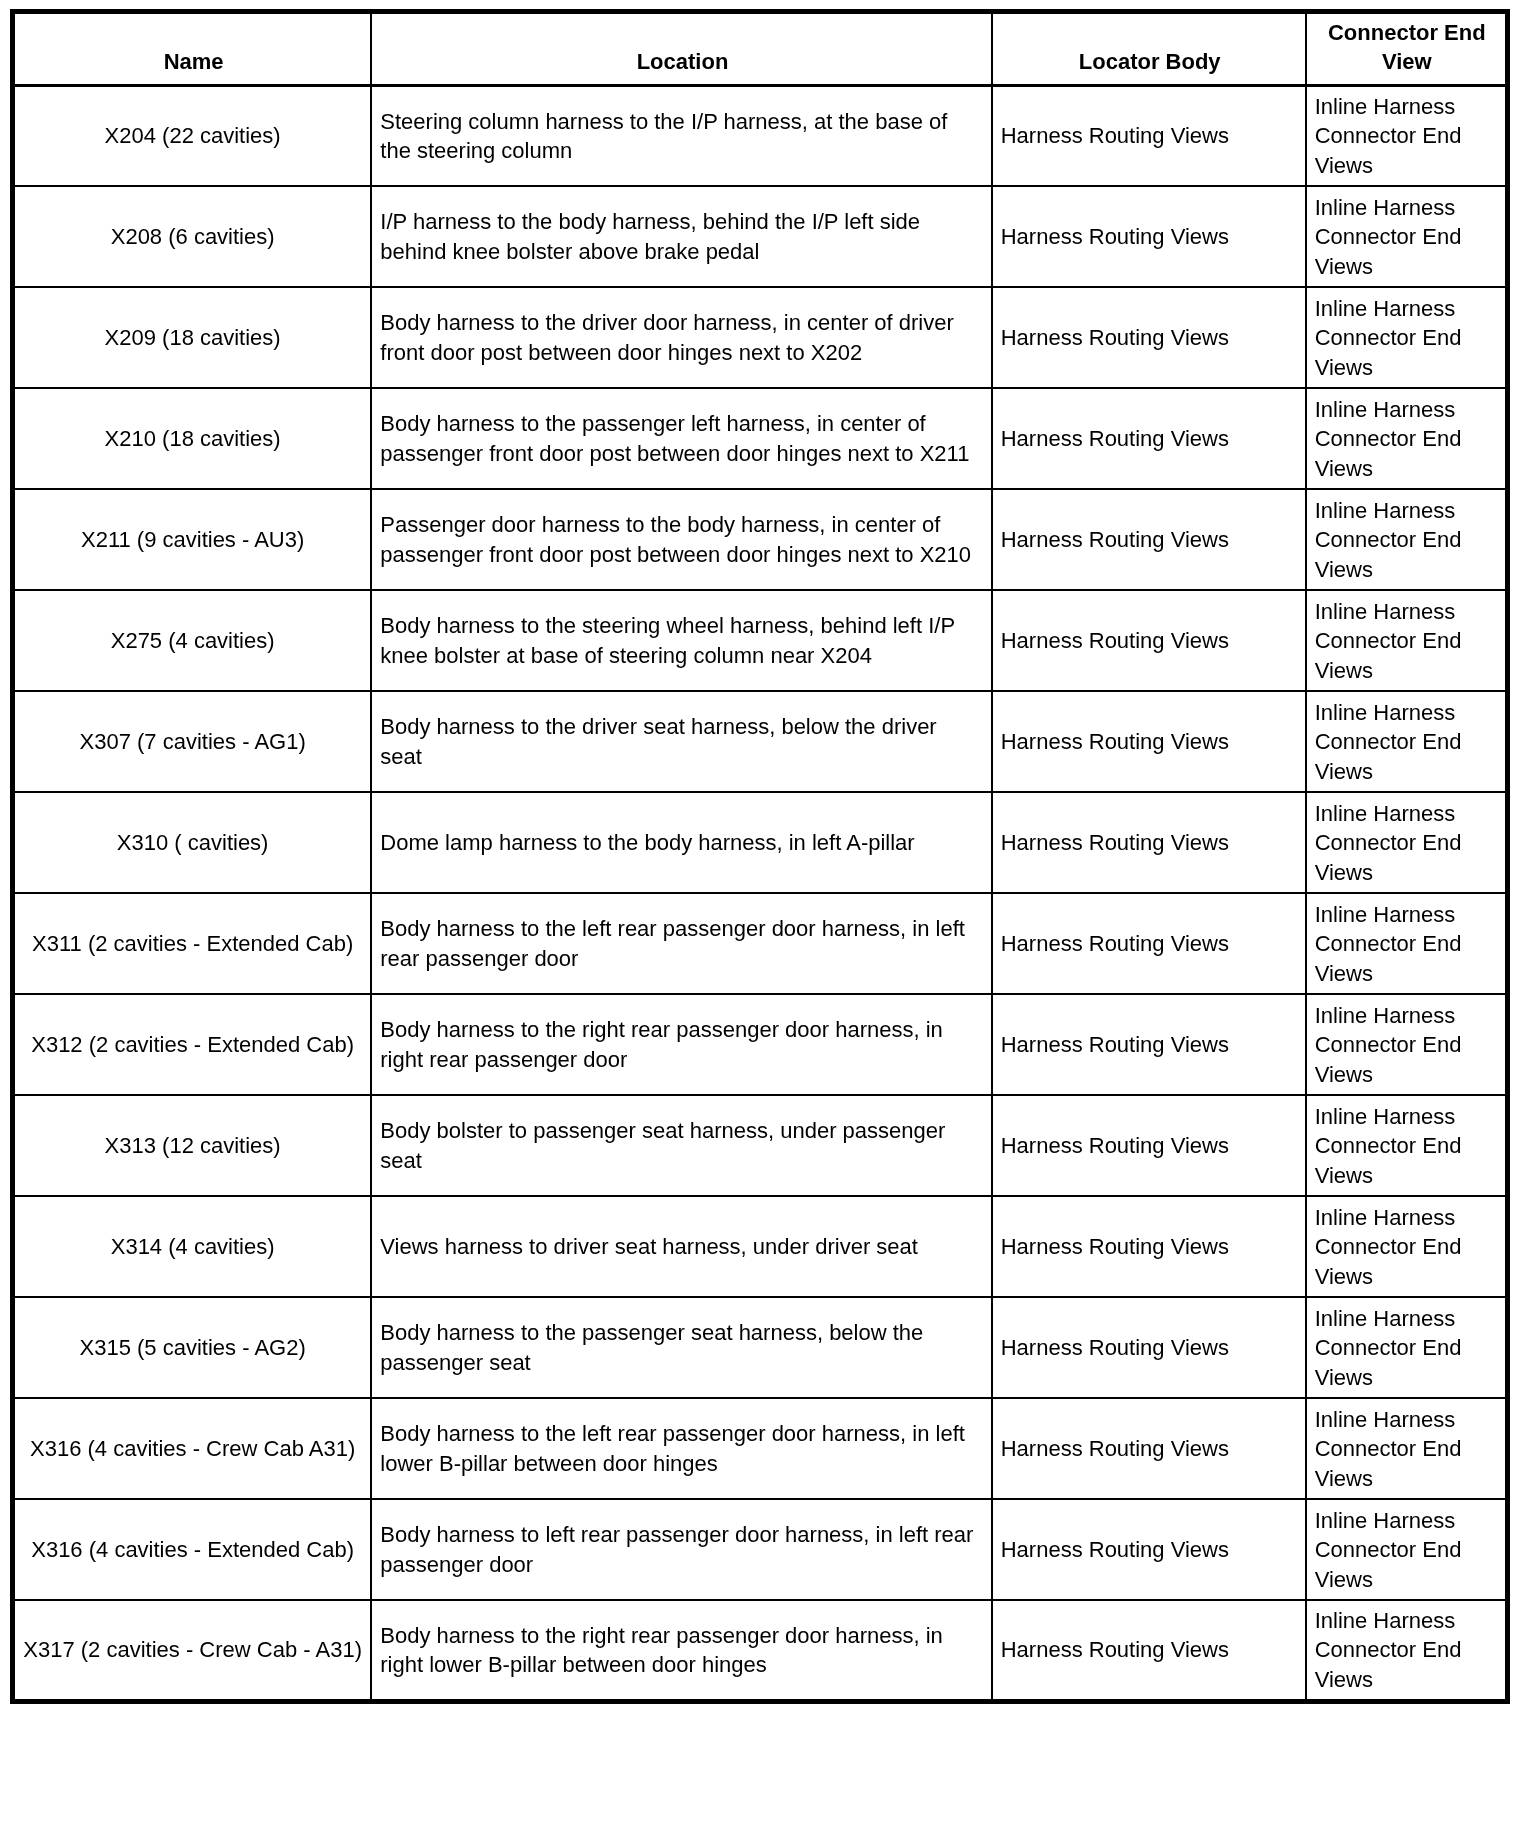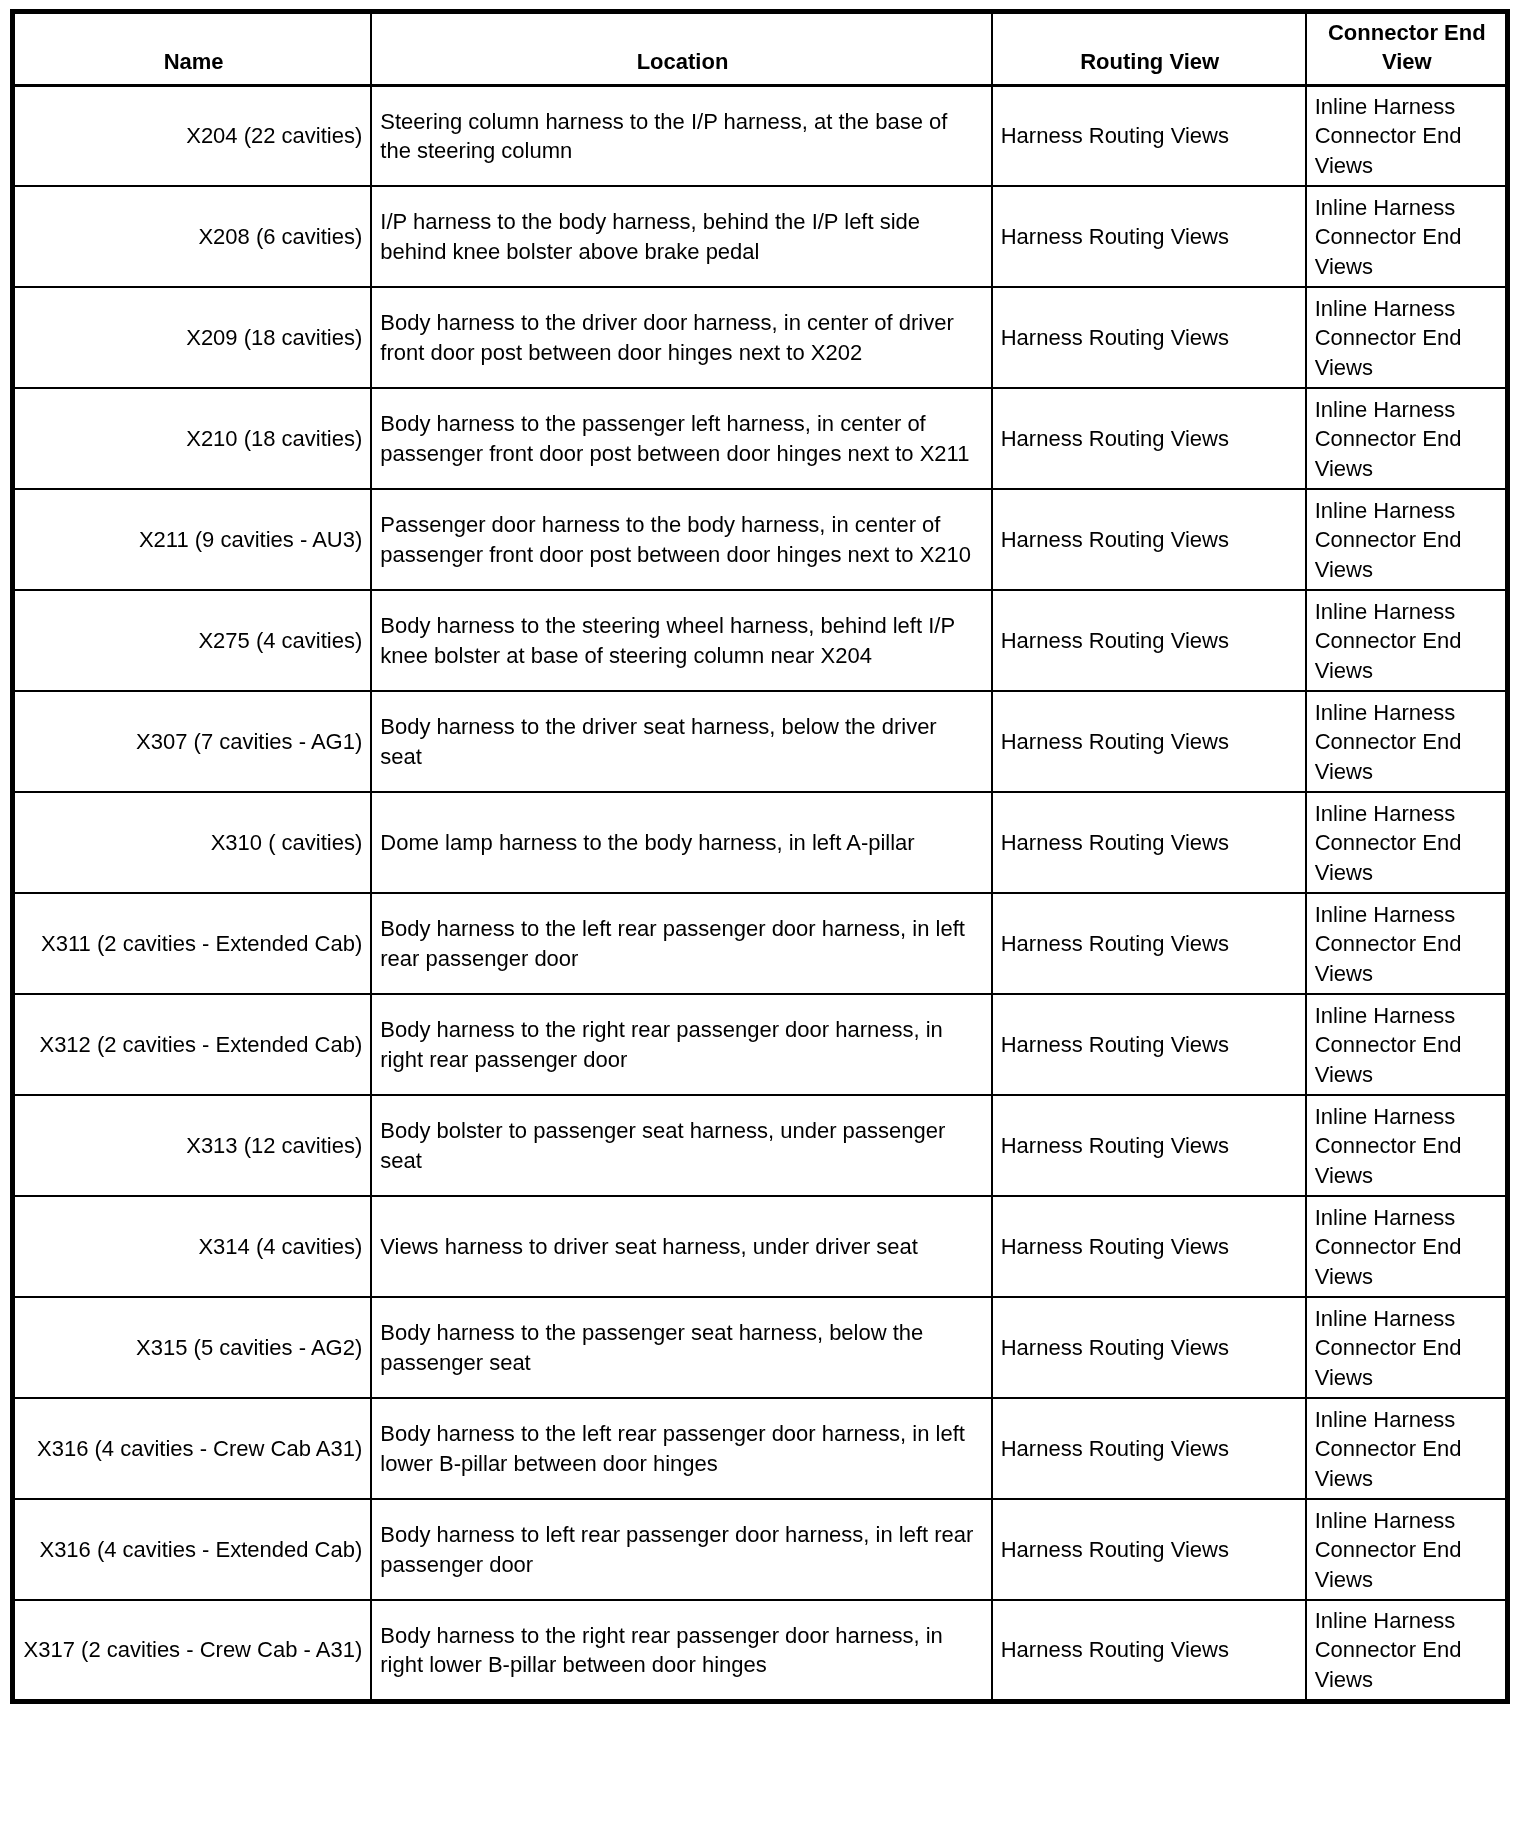--- a/index.html
+++ b/index.html
@@ -44,21 +44,21 @@
     height: 64px;
     padding-bottom: 7px;
     border-bottom: 3px solid #000000;
     padding-left: 10px;
   }
   tbody td {
     vertical-align: middle;
     height: 101px;
   }
   td.col-name {
-    text-align: right;
+    text-align: center;
   }
   td.col-location,
   td.col-locator,
   td.col-endview {
     text-align: left;
   }
 </style>
 </head>
 <body>
 
@@ -67,21 +67,21 @@
     <colgroup>
       <col class="w-name">
       <col class="w-location">
       <col class="w-locator">
       <col class="w-endview">
     </colgroup>
     <thead>
       <tr>
         <th class="col-name">Name</th>
         <th class="col-location">Location</th>
-        <th class="col-locator">Routing View</th>
+        <th class="col-locator">Locator Body</th>
         <th class="col-endview">Connector End View</th>
       </tr>
     </thead>
     <tbody>
         <tr>
           <td class="col-name">X204 (22 cavities)</td>
           <td class="col-location">Steering column harness to the I/P harness, at the base of the steering column</td>
           <td class="col-locator">Harness Routing Views</td>
           <td class="col-endview">Inline Harness Connector End Views</td>
         </tr>

